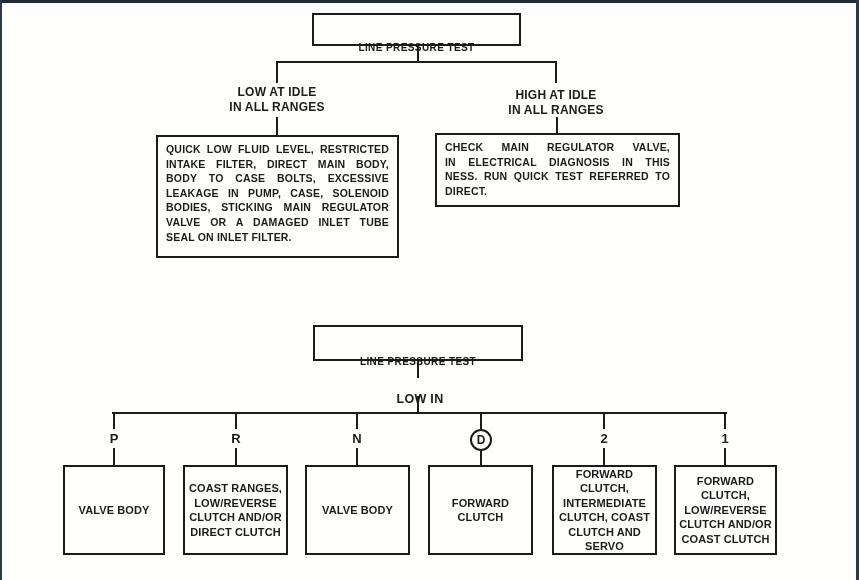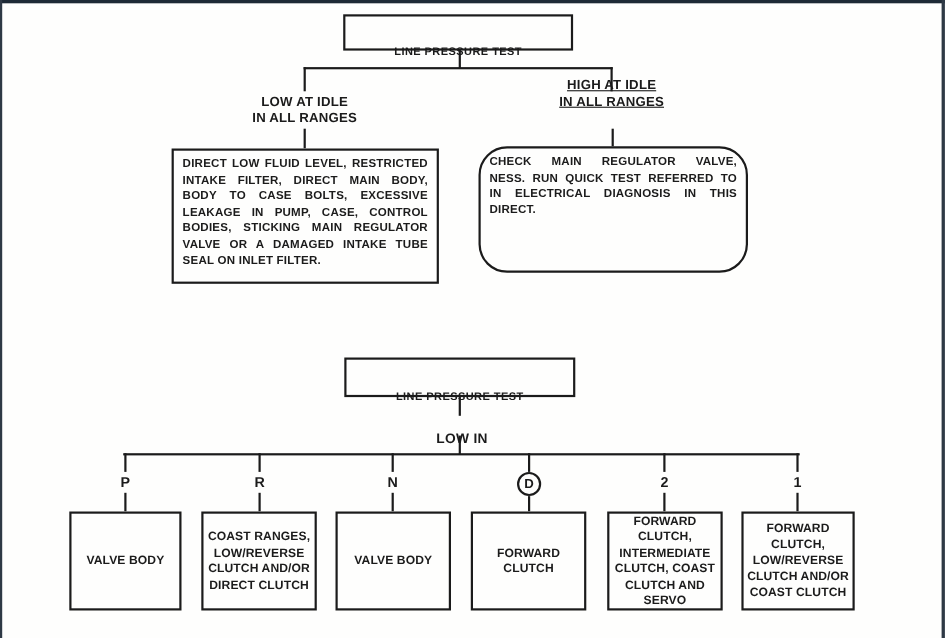--- a/index.html
+++ b/index.html
@@ -60,39 +60,39 @@
     <span class="node-title">LINE PRESSURE TEST</span>
   </div>
 
   <div class="cline" style="left:417px;top:45px;width:2px;height:17px;"></div>
   <div class="cline" style="left:276px;top:61px;width:281px;height:2px;"></div>
   <div class="cline" style="left:276px;top:61px;width:2px;height:22px;"></div>
   <div class="cline" style="left:555px;top:61px;width:2px;height:22px;"></div>
 
   <div class="branch-label" style="left:197px;top:85px;width:160px;text-align:center;">LOW AT IDLE
 IN ALL RANGES</div>
-  <div class="branch-label" style="left:476px;top:70px;width:160px;text-decoration:underline;">HIGH AT IDLE
+  <div class="branch-label" style="left:476px;top:88px;width:160px;">HIGH AT IDLE
 IN ALL RANGES</div>
 
   <div class="cline" style="left:276px;top:117px;width:2px;height:18px;"></div>
   <div class="cline" style="left:556px;top:117px;width:2px;height:16px;"></div>
 
   <div class="detail-box" style="left:156px;top:135px;width:243px;height:123px;">
-      <div class="line">DIRECT LOW FLUID LEVEL, RESTRICTED</div>
+      <div class="line">QUICK LOW FLUID LEVEL, RESTRICTED</div>
       <div class="line">INTAKE FILTER, DIRECT MAIN BODY,</div>
       <div class="line">BODY TO CASE BOLTS, EXCESSIVE</div>
-      <div class="line">LEAKAGE IN PUMP, CASE, CONTROL</div>
+      <div class="line">LEAKAGE IN PUMP, CASE, SOLENOID</div>
       <div class="line">BODIES, STICKING MAIN REGULATOR</div>
-      <div class="line">VALVE OR A DAMAGED INTAKE TUBE</div>
+      <div class="line">VALVE OR A DAMAGED INLET TUBE</div>
       <div class="line">SEAL ON INLET FILTER.</div>
     </div>
-  <div class="detail-box" style="left:435px;top:133px;width:245px;height:115px;border-radius:26px;">
+  <div class="detail-box" style="left:435px;top:133px;width:245px;height:74px;">
       <div class="line">CHECK MAIN REGULATOR VALVE,</div>
+      <div class="line">IN ELECTRICAL DIAGNOSIS IN THIS</div>
       <div class="line">NESS. RUN QUICK TEST REFERRED TO</div>
-      <div class="line">IN ELECTRICAL DIAGNOSIS IN THIS</div>
       <div class="line">DIRECT.</div>
     </div>
 
   <div class="nodebox" style="left:313px;top:325px;width:210px;height:36px;">
     <span class="node-title">LINE PRESSURE TEST</span>
   </div>
 
   <div class="cline" style="left:417px;top:359px;width:2px;height:19px;"></div>
   <div class="cond-label" style="left:360px;top:392px;width:120px;">LOW IN</div>
   <div class="cline" style="left:417px;top:396px;width:2px;height:17px;"></div>

